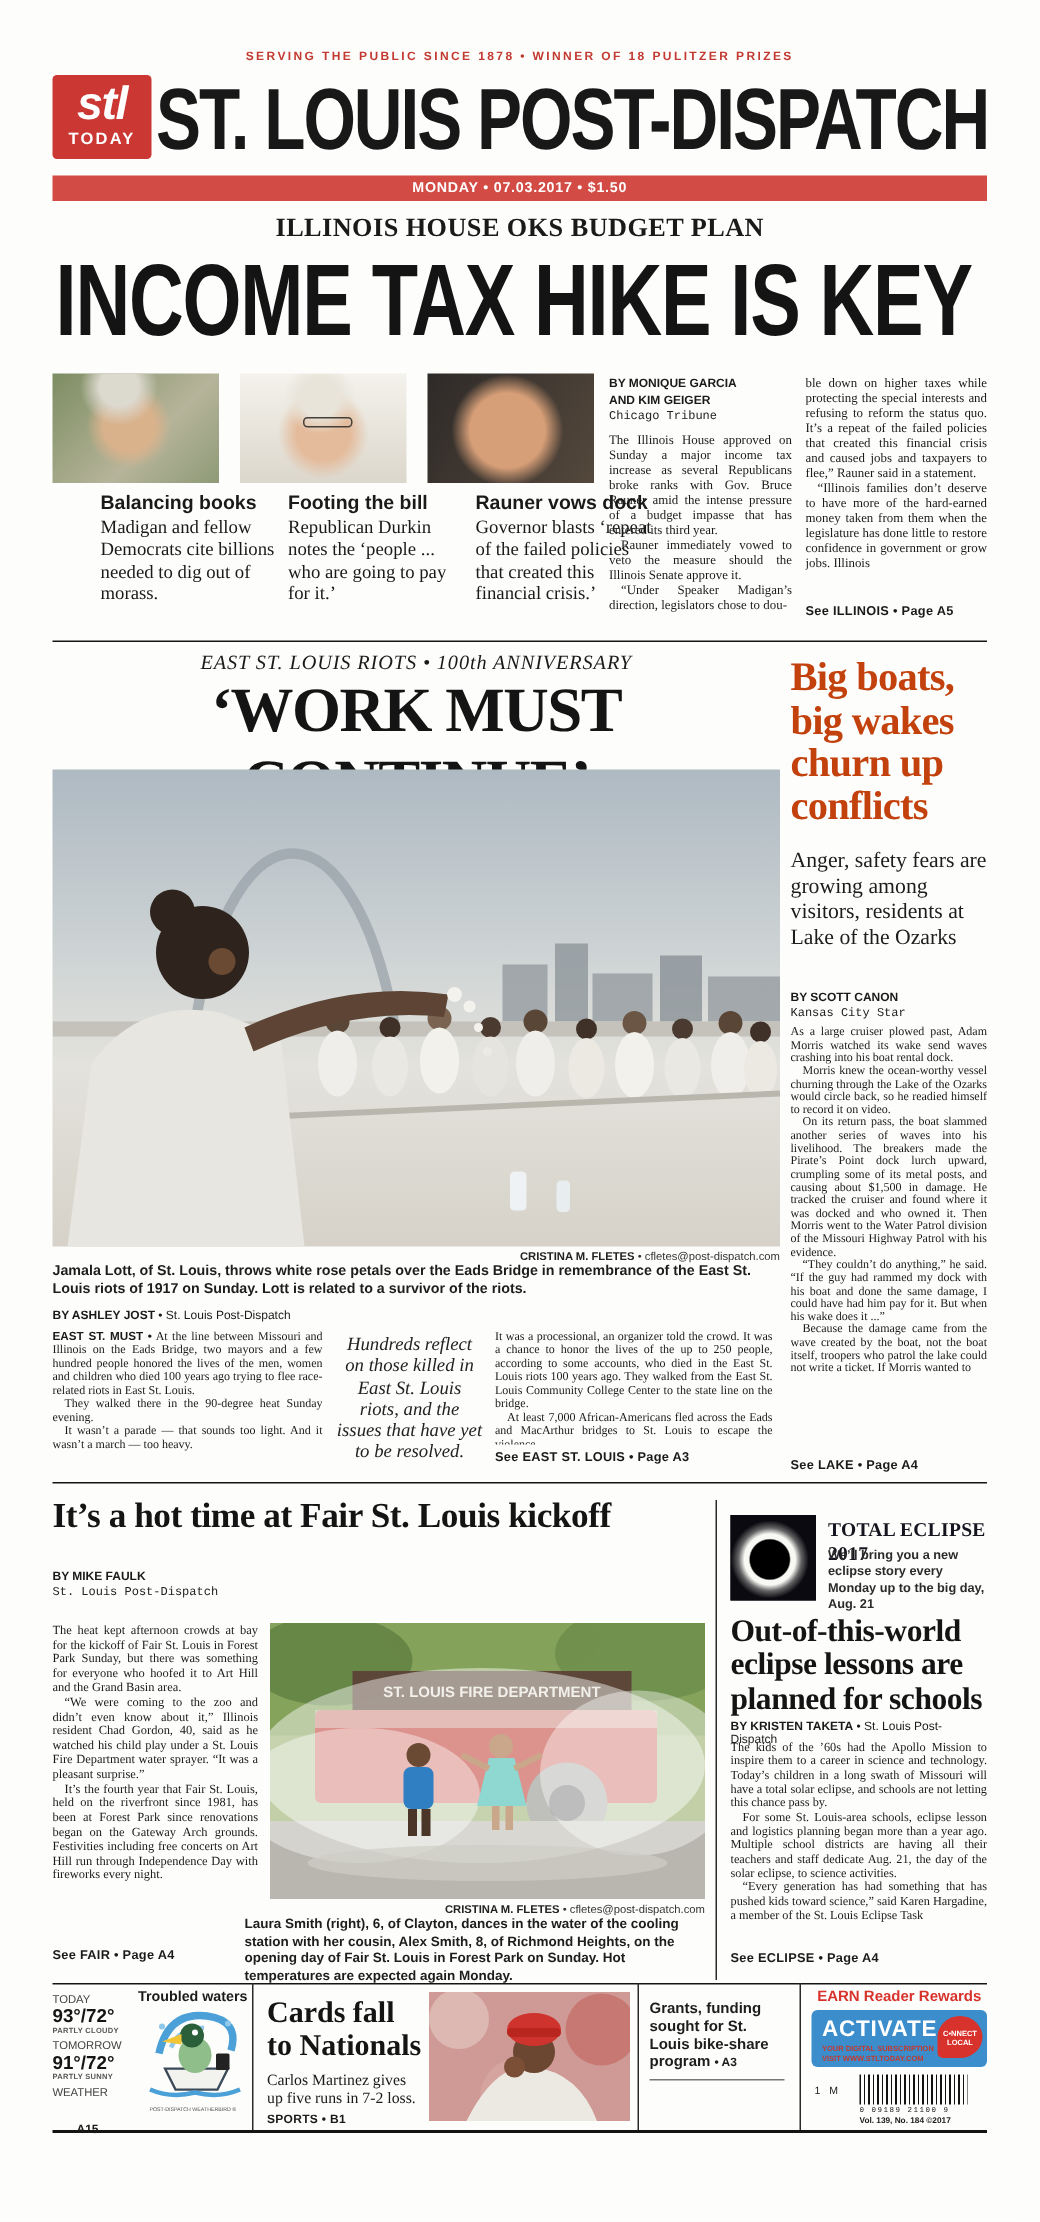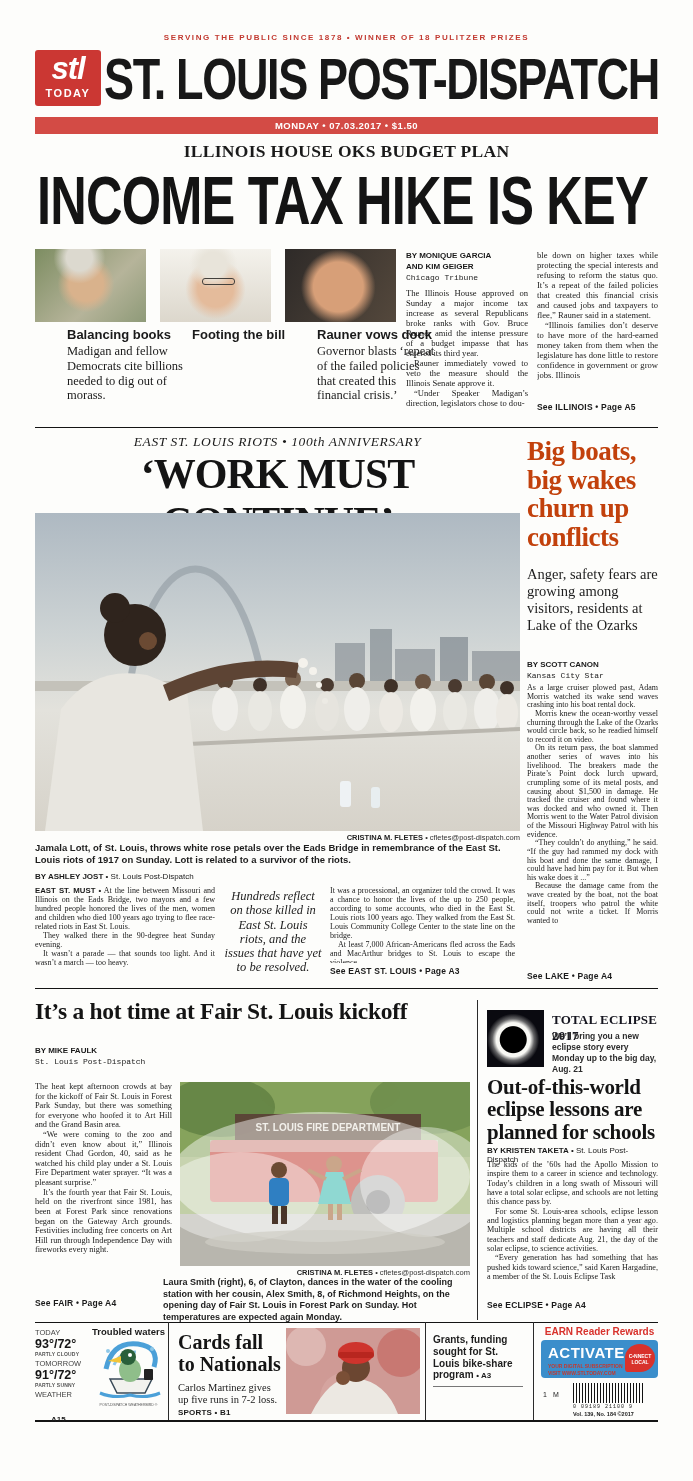--- a/index.html
+++ b/index.html
@@ -139,20 +139,21 @@
   <div class="abs mug mug1"></div>
   <div class="abs mug mug2"></div>
   <div class="abs mug mug3"></div>
 
   <div class="abs cap cap1">
     <p class="cap-head">Balancing books</p>
     <p class="cap-text">Madigan and fellow Democrats cite billions needed to dig out of morass.</p>
   </div>
   <div class="abs cap cap2">
     <p class="cap-head">Footing the bill</p>
+    <p class="cap-text">Republican Durkin notes the ‘people ... who are going to pay for it.’</p>
   </div>
   <div class="abs cap cap3">
     <p class="cap-head">Rauner vows dock</p>
     <p class="cap-text">Governor blasts ‘repeat of the failed policies that created this financial crisis.’</p>
   </div>
 
   <div class="abs lead-byline">
     <p class="byl">BY MONIQUE GARCIA</p>
     <p class="byl">AND KIM GEIGER</p>
     <p class="byl-org">Chicago Tribune</p>
@@ -244,21 +245,21 @@
   <div class="abs lake-subhead serif">Anger, safety fears are growing among visitors, residents at Lake of the Ozarks</div>
   <div class="abs lake-byline">
     <p class="byl">BY SCOTT CANON</p>
     <p class="byl-org">Kansas City Star</p>
   </div>
   <div class="abs bodycol lake-body">
     <p>As a large cruiser plowed past, Adam Morris watched its wake send waves crashing into his boat rental dock.</p>
     <p>Morris knew the ocean-worthy vessel churning through the Lake of the Ozarks would circle back, so he readied himself to record it on video.</p>
     <p>On its return pass, the boat slammed another series of waves into his livelihood. The breakers made the Pirate’s Point dock lurch upward, crumpling some of its metal posts, and causing about $1,500 in damage. He tracked the cruiser and found where it was docked and who owned it. Then Morris went to the Water Patrol division of the Missouri Highway Patrol with his evidence.</p>
     <p>“They couldn’t do anything,” he said. “If the guy had rammed my dock with his boat and done the same damage, I could have had him pay for it. But when his wake does it ...”</p>
-    <p>Because the damage came from the wave created by the boat, not the boat itself, troopers who patrol the white could not write a ticket. If Morris wanted to</p>
+    <p>Because the damage came from the wave created by the boat, not the boat itself, troopers who patrol the lake could not write a ticket. If Morris wanted to</p>
   </div>
   <div class="abs jump lake-jump">See LAKE  •  Page A4</div>
 
   <div class="abs fair-headline serif">It’s a hot time at Fair St. Louis kickoff</div>
   <div class="abs fair-byline">
     <p class="byl">BY MIKE FAULK</p>
     <p class="byl-org">St. Louis Post-Dispatch</p>
   </div>
   <div class="abs bodycol fair-col">
     <p>The heat kept afternoon crowds at bay for the kickoff of Fair St. Louis in Forest Park Sunday, but there was something for everyone who hoofed it to Art Hill and the Grand Basin area.</p>

